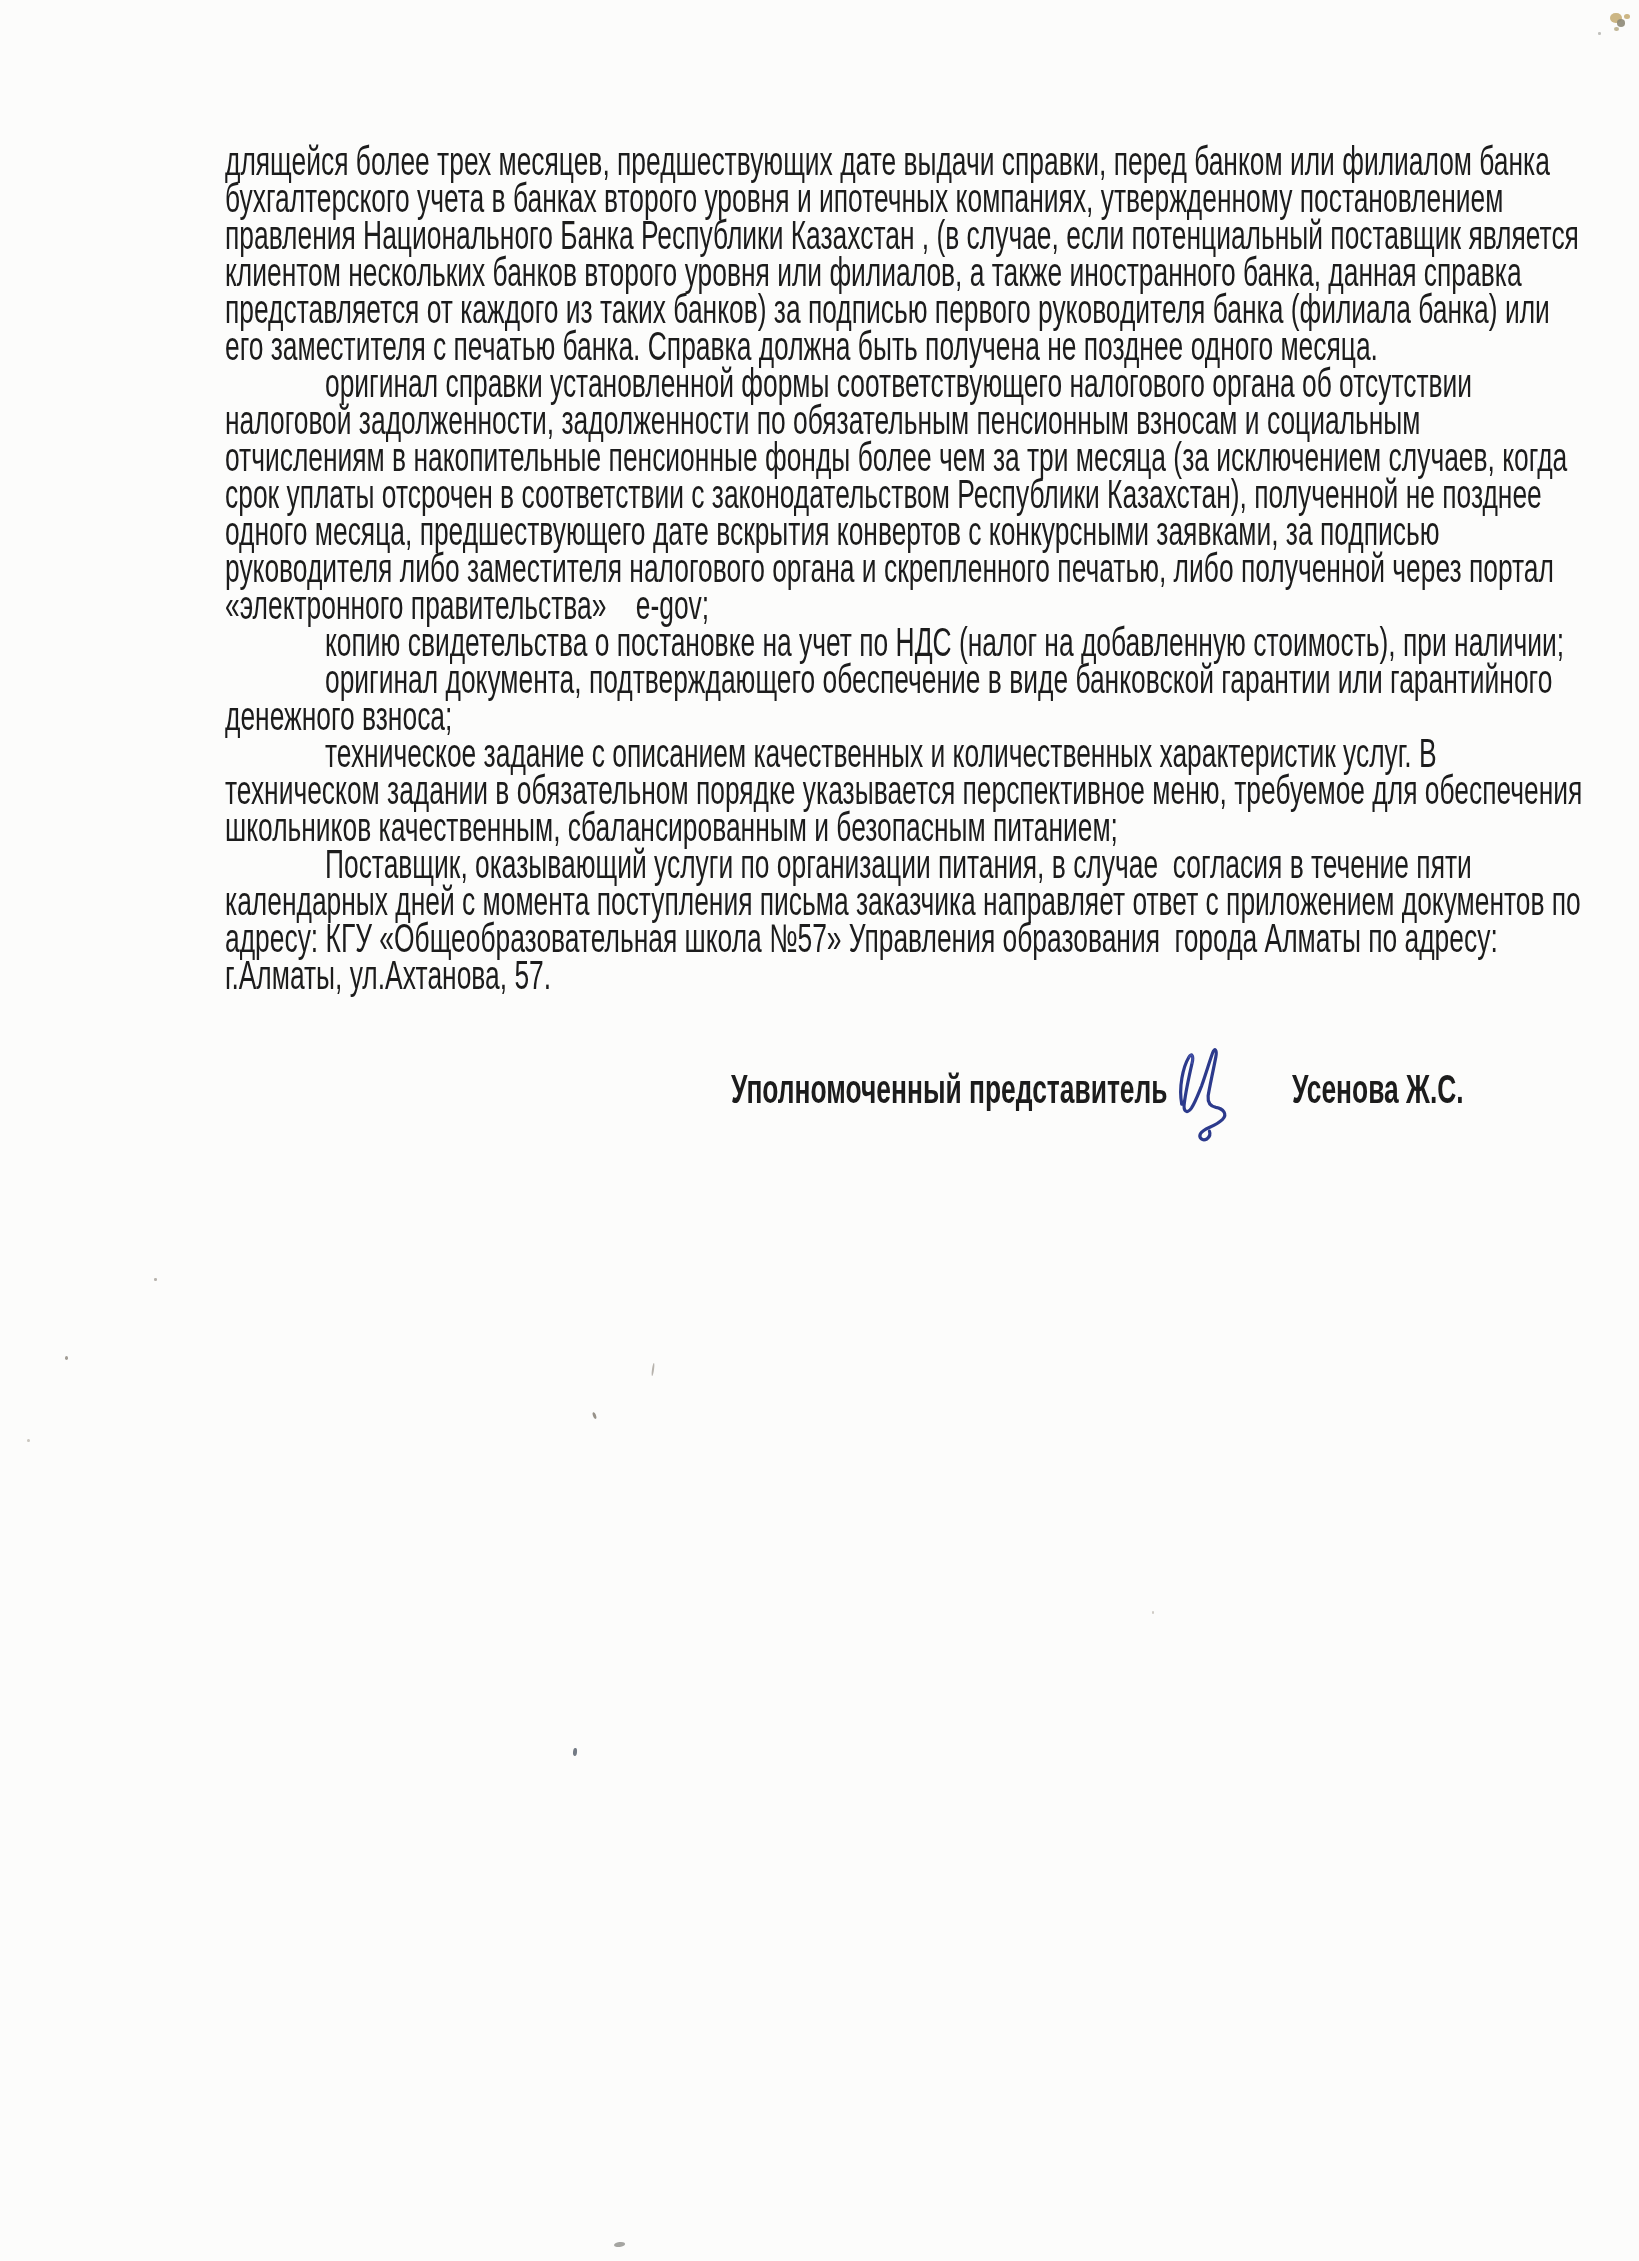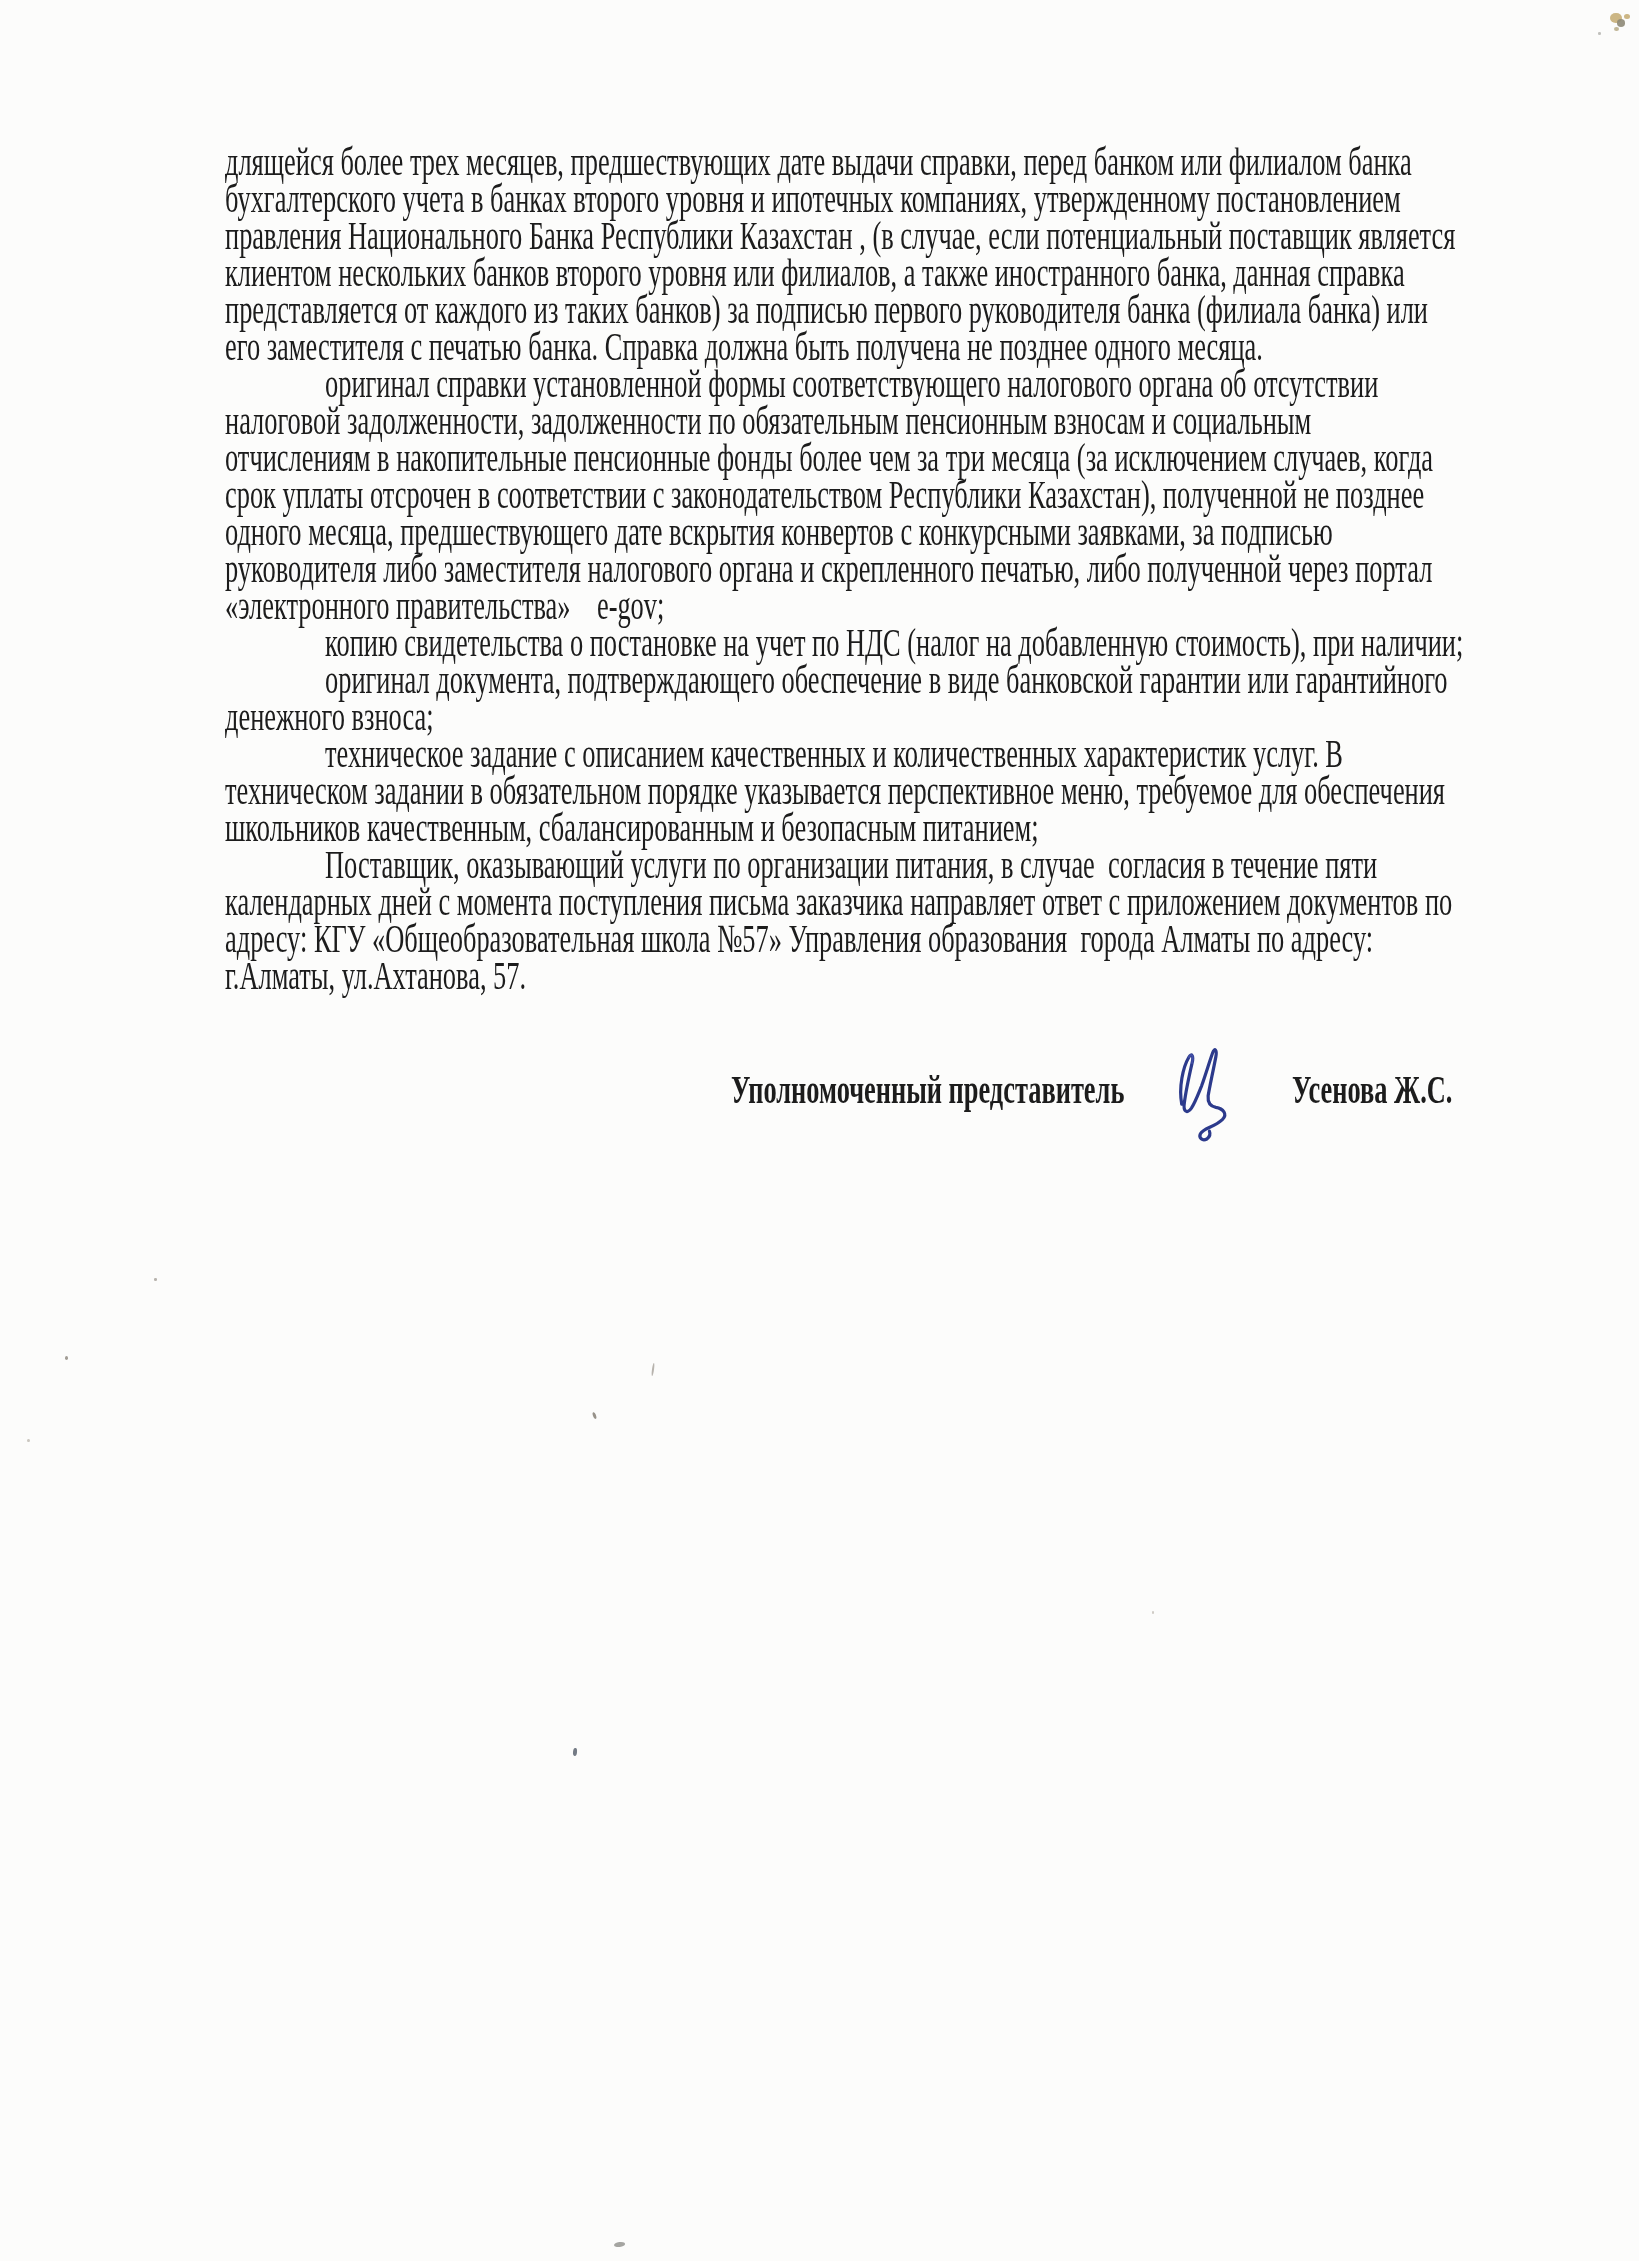--- a/index.html
+++ b/index.html
@@ -1,20 +1,20 @@
 <!DOCTYPE html>
 <html style="font-size:10.3px"><head>
 <meta charset="utf-8">
 <style>
   html,body{margin:0;padding:0;background:#e8e8e8;}
   .page{
     position:relative;
     width:1639px;height:2261px;
     background:#fcfcfb;
-    font-family:Liberation Serif, serif;
+    font-family:Liberation Sans, sans-serif;
     color:#1c1c1c;
     overflow:hidden;
   }
   .text-block{
     position:absolute;left:225px;top:143px;width:1325px;
   }
   .line{
     white-space:pre;
     font-size:40px;
     line-height:37px;

